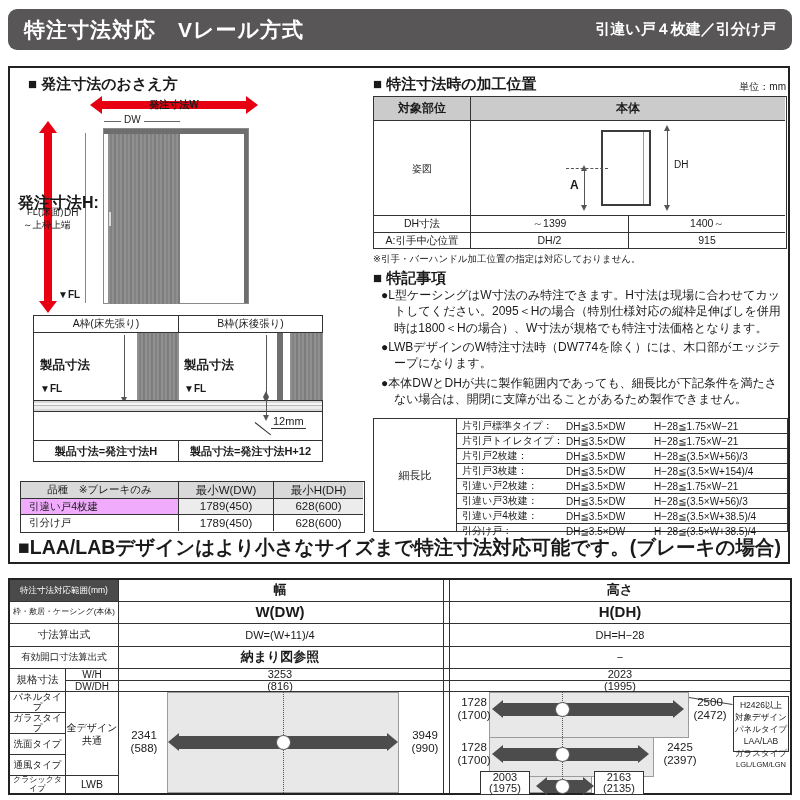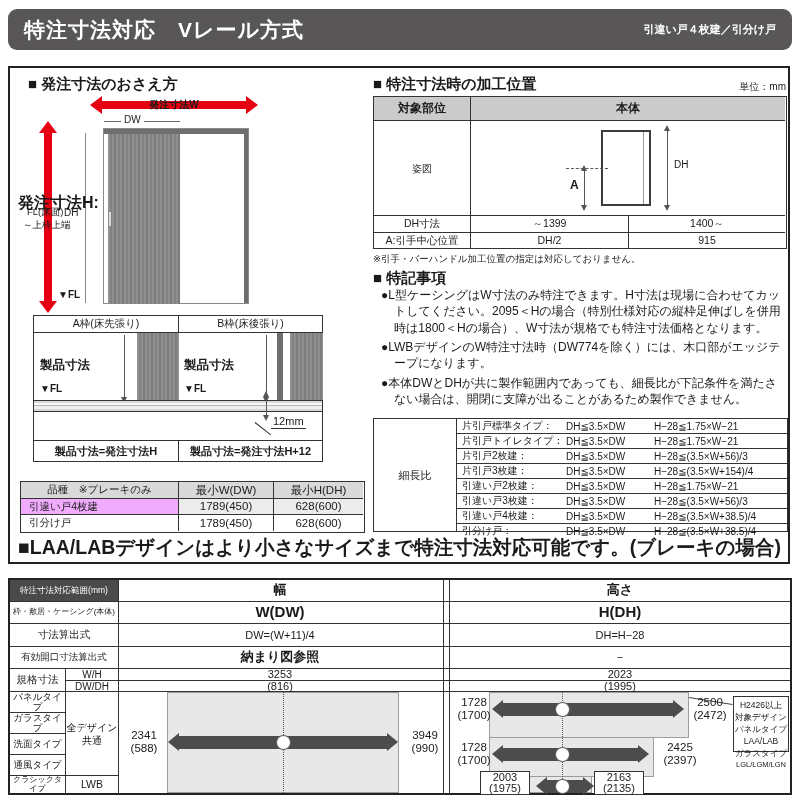--- a/index.html
+++ b/index.html
@@ -6,21 +6,21 @@
   .page{position:relative;width:800px;height:800px;background:#fff;overflow:hidden;
         font-family:"Liberation Sans","DejaVu Sans",sans-serif;color:#1a1a1a;}
   .abs{position:absolute;box-sizing:border-box;}
   .b{font-weight:bold;}
   .ctr{display:flex;align-items:center;justify-content:center;text-align:center;}
 
   
   .hdr{left:8px;top:9px;width:784px;height:41px;background:#585656;border-radius:9px;
        color:#fff;display:flex;align-items:center;justify-content:space-between;padding:0 16px;}
   .hdr .t{font-size:21px;font-weight:bold;letter-spacing:1px;}
-  .hdr .s{font-size:11px;font-weight:bold;}
+  .hdr .s{font-size:15px;font-weight:bold;}
 
   .main-box{left:8px;top:66px;width:782px;height:498px;border:2px solid #222;background:#fff;}
   .sec-title{font-size:15px;font-weight:bold;}
 
   
   .cell{position:absolute;box-sizing:border-box;border-right:1px solid #333;border-bottom:1px solid #333;
         display:flex;align-items:center;justify-content:center;text-align:center;line-height:1.1;}
   .noR{border-right:none!important;}
   .noB{border-bottom:none!important;}
 

